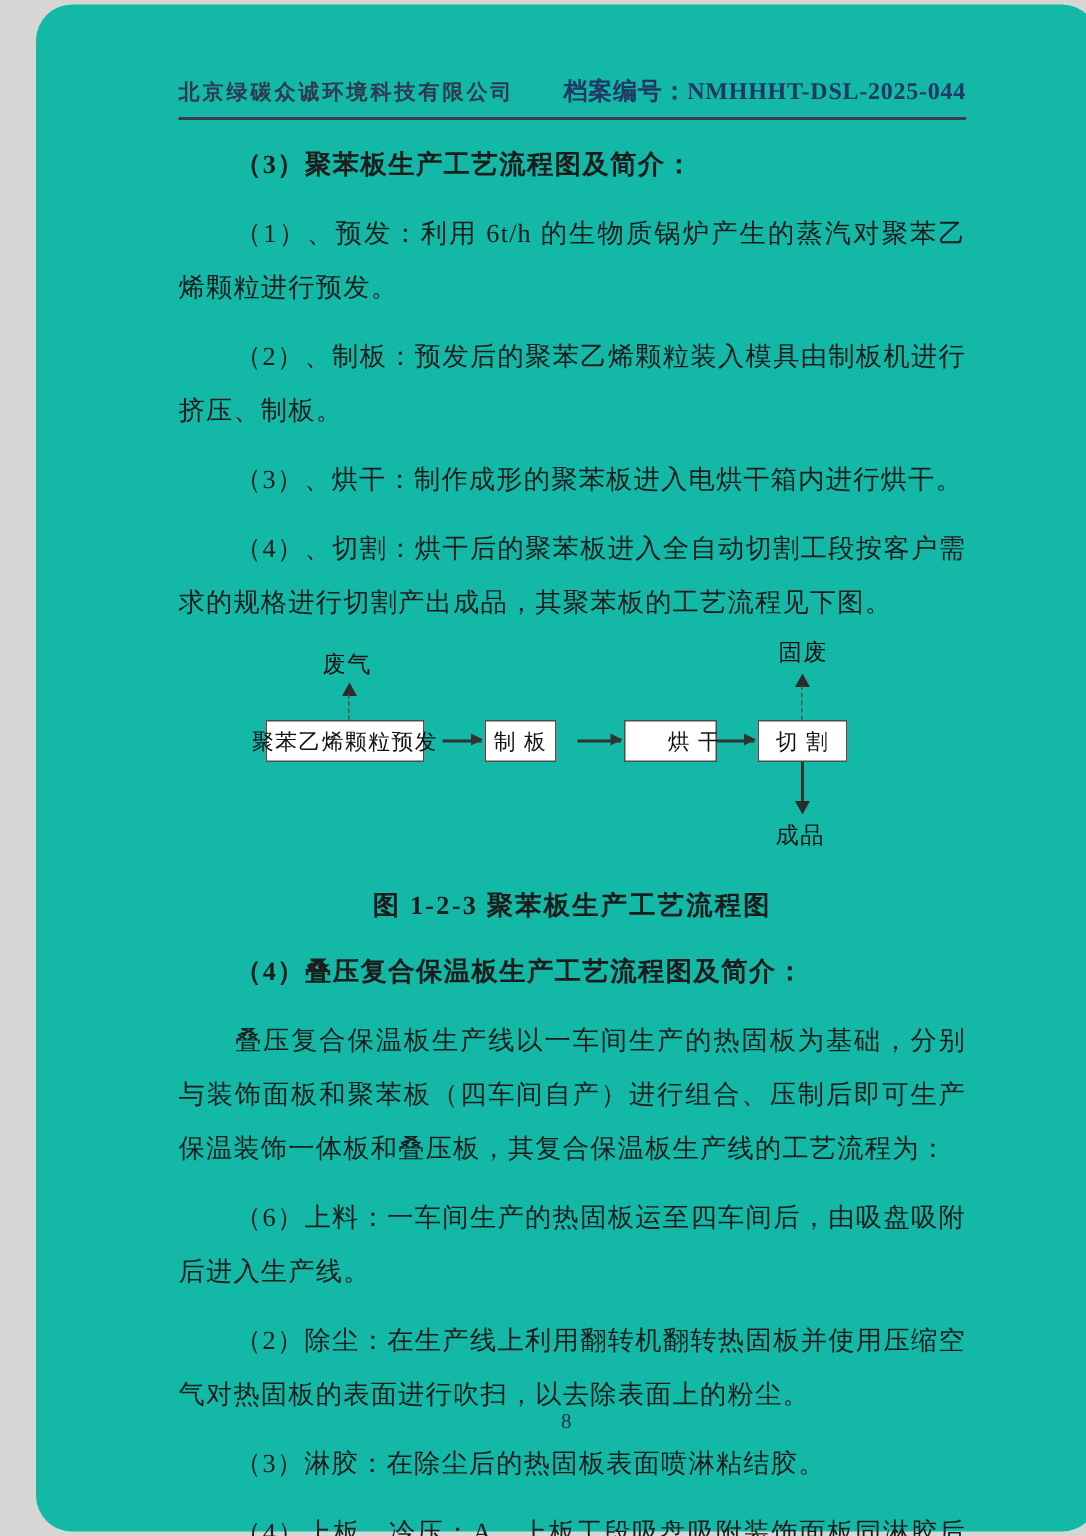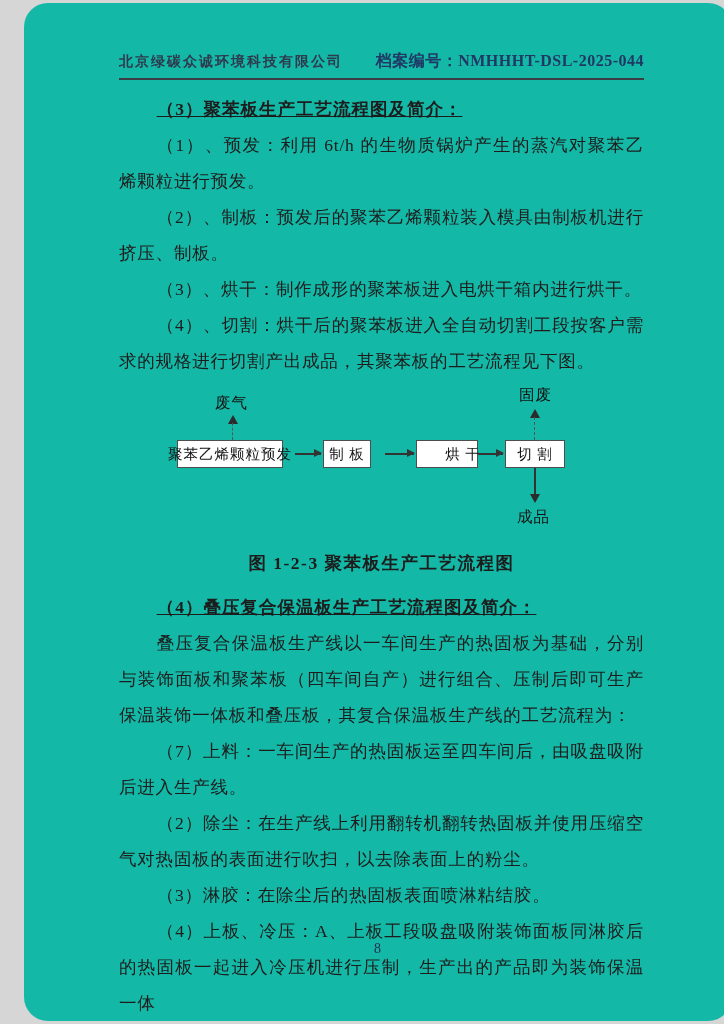--- a/index.html
+++ b/index.html
@@ -44,26 +44,26 @@
   .content {
     position: absolute;
     left: 95px; right: 88px; top: 80px;
   }
   .content p {
     font-size: 17.5px;
     line-height: 36px;
     text-align: justify;
     text-indent: 2.15em;
     letter-spacing: 0.8px;
+    margin-top: 10px;
   }
   .content p.heading {
     font-weight: bold;
     letter-spacing: 1px;
     margin-top: 8px;
-    text-decoration: underline;
   }
   .caption {
     font-weight: bold;
     text-align: center !important;
     text-indent: 0 !important;
     letter-spacing: 1.5px !important;
   }
   
   .diagram {
     position: relative;
@@ -177,21 +177,21 @@
 
       <div class="vsolid" style="left:415px; top:85px; height:28px;"></div>
       <div class="ah-down" style="left:411px; top:111px;"></div>
       <span class="dlabel" style="left:398px; top:124px;">成品</span>
     </div>
 
     <p class="caption">图 1-2-3 聚苯板生产工艺流程图</p>
 
     <p class="heading">（4）叠压复合保温板生产工艺流程图及简介：</p>
     <p>叠压复合保温板生产线以一车间生产的热固板为基础，分别与装饰面板和聚苯板（四车间自产）进行组合、压制后即可生产保温装饰一体板和叠压板，其复合保温板生产线的工艺流程为：</p>
-    <p>（7）上料：一车间生产的热固板运至四车间后，由吸盘吸附后进入生产线。</p>
+    <p>（6）上料：一车间生产的热固板运至四车间后，由吸盘吸附后进入生产线。</p>
     <p>（2）除尘：在生产线上利用翻转机翻转热固板并使用压缩空气对热固板的表面进行吹扫，以去除表面上的粉尘。</p>
     <p>（3）淋胶：在除尘后的热固板表面喷淋粘结胶。</p>
     <p>（4）上板、冷压：A、上板工段吸盘吸附装饰面板同淋胶后的热固板一起进入冷压机进行压制，生产出的产品即为装饰保温一体</p>
 
   </div>
 
   <div class="footer">8</div>
 
 </div>
 

